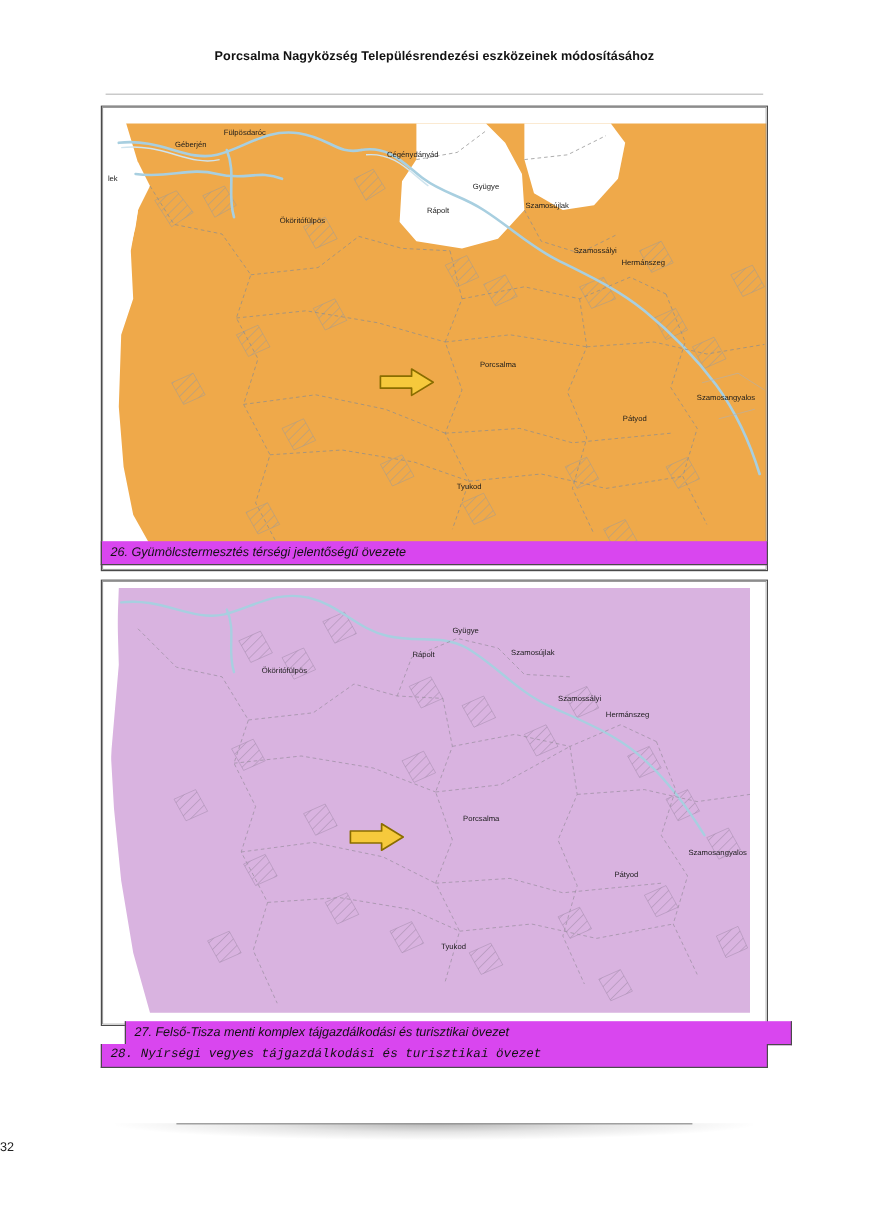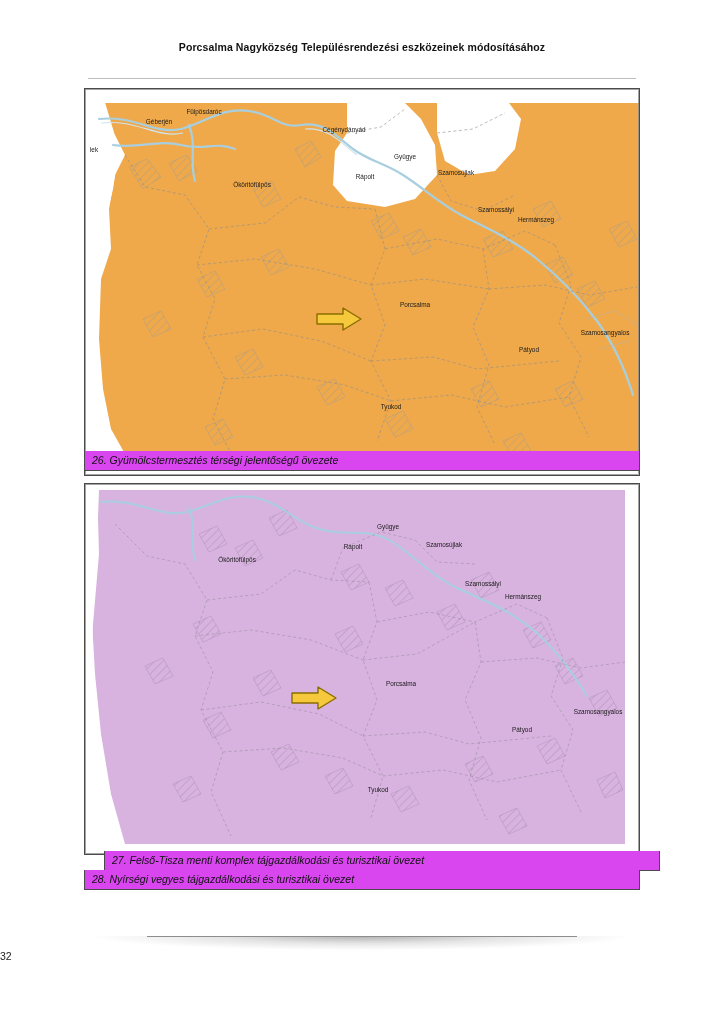--- a/index.html
+++ b/index.html
@@ -79,21 +79,21 @@
     font-style: italic;
     font-size: 10.5px;
     line-height: 18px;
     padding-left: 7px;
     color: #111;
     white-space: nowrap;
     overflow: hidden;
   }
   .cap1  { left: 84px; top: 451px; width: 556px; height: 20px; }
   .cap2a { left: 84px; top: 851px; width: 556px; height: 20px; margin-left: 20px; }
-  .cap2b { left: 84px; top: 870px; width: 556px; height: 20px; }
+  .cap2b { left: 84px; top: 870px; width: 556px; height: 20px; font-family: Liberation Mono, monospace; }
 
   
   .footer-shadow {
     position: absolute;
     left: 96px;
     top: 936px;
     width: 532px;
     height: 14px;
     background: radial-gradient(ellipse at 50% 0%, rgba(0,0,0,0.30) 0%, rgba(0,0,0,0.10) 38%, rgba(0,0,0,0.0) 72%);
   }

